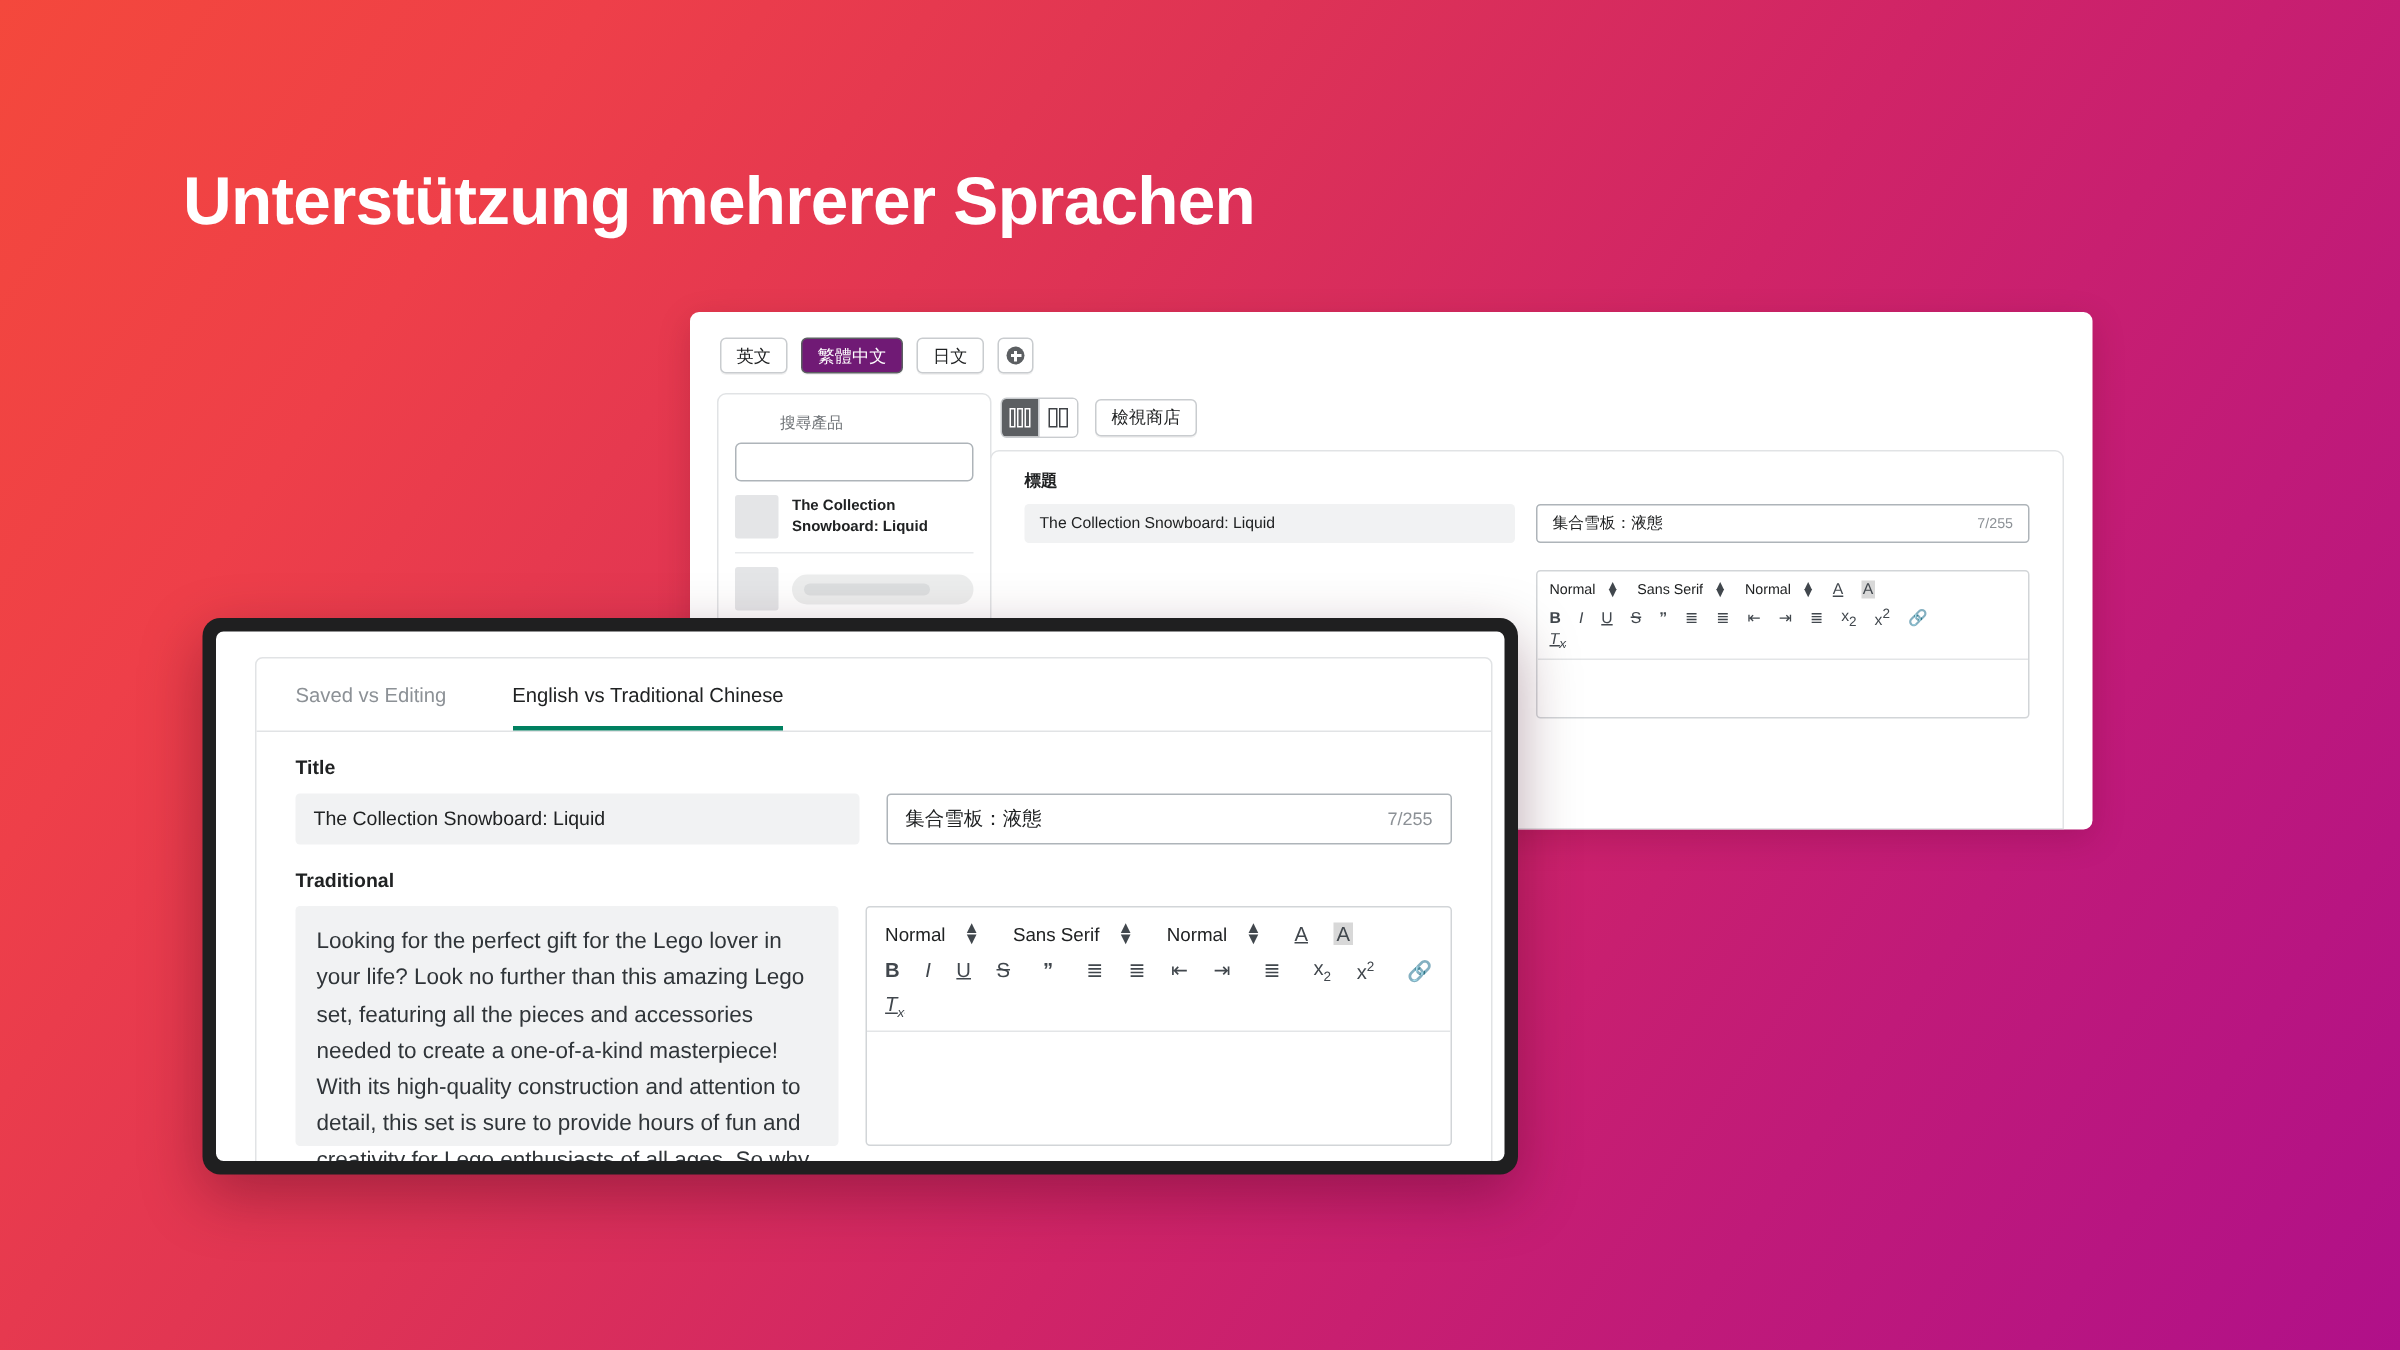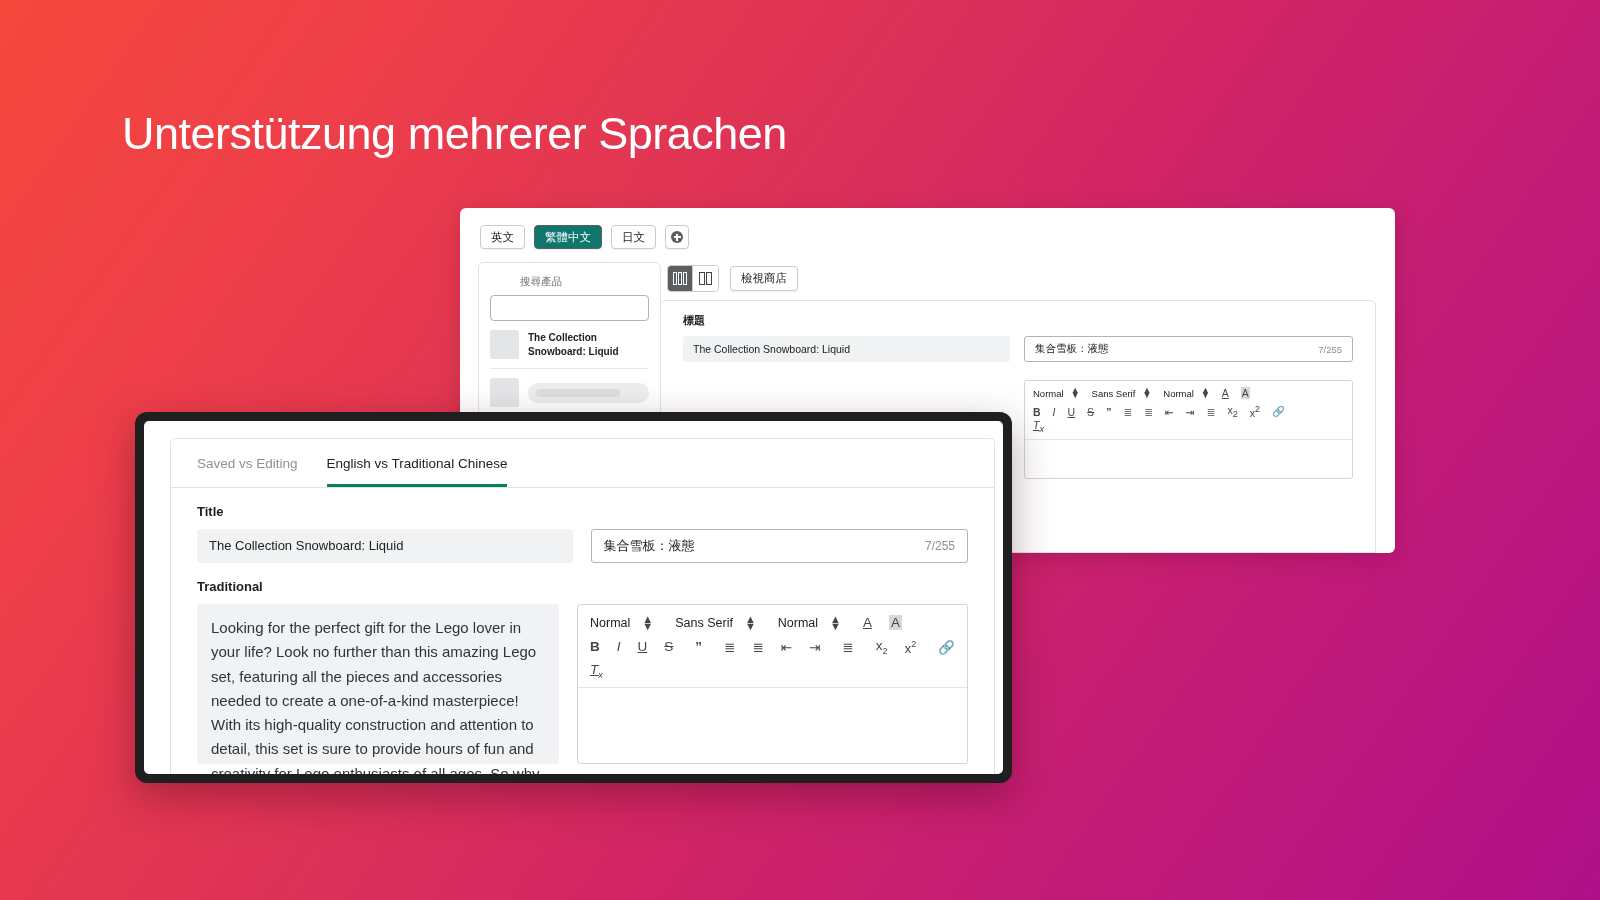--- a/index.html
+++ b/index.html
@@ -10,21 +10,21 @@
     overflow: hidden;
     background: linear-gradient(125deg, #f4483c 0%, #ee3f49 18%, #de3355 38%, #d02467 58%, #c01a79 78%, #b01089 100%);
     position: relative;
   }
 
   
   .headline {
     position: absolute;
     left: 122px; top: 108px;
     font-size: 45px;
-    font-weight: normal;
+    font-weight: bold;
     color: #ffffff;
     letter-spacing: -0.5px;
     white-space: nowrap;
     text-align: center;
   }
 
   
   .back-panel {
     position: absolute;
     left: 460px; top: 208px;
@@ -43,21 +43,21 @@
     padding: 0 10px;
     border: 1px solid #c9cccf;
     border-radius: 4px;
     background: #ffffff;
     color: #202223;
     font-size: 11.5px;
     display: flex; align-items: center; justify-content: center;
     box-shadow: 0 1px 0 rgba(0,0,0,0.05);
   }
   .lang-chip.active {
-    background: #0f766e;
+    background: #701a75;
     border-color: #5c5f62;
     color: #ffffff;
   }
   .lang-chip.plus {
     min-width: 24px; width: 24px; padding: 0;
   }
   .plus-glyph {
     width: 12px; height: 12px; border-radius: 50%;
     background: #5c5f62;
     position: relative;
@@ -184,21 +184,21 @@
     position: relative;
   }
   .fp-card {
     position: absolute; left: 26px; top: 17px;
     width: 825px; height: 346px;
     background: #fff;
     border: 1px solid #e1e3e5;
     border-radius: 5px;
   }
   .fp-tabrow {
-    display: flex; gap: 29px; padding: 17px 26px 0 26px;
+    display: flex; gap: 44px; padding: 17px 26px 0 26px;
     border-bottom: 1px solid #e1e3e5;
   }
   .fp-tab {
     font-size: 13.5px; padding-bottom: 13px; color: #8c9196;
     border-bottom: 3px solid transparent;
   }
   .fp-tab.active { color: #202223; border-bottom-color: #008060; }
   .fp-label { font-size: 13px; font-weight: bold; color: #202223; padding: 16px 0 0 26px; }
   .fp-fields { display: flex; gap: 18px; padding: 10px 26px 0 26px; }
   .fp-ro {

